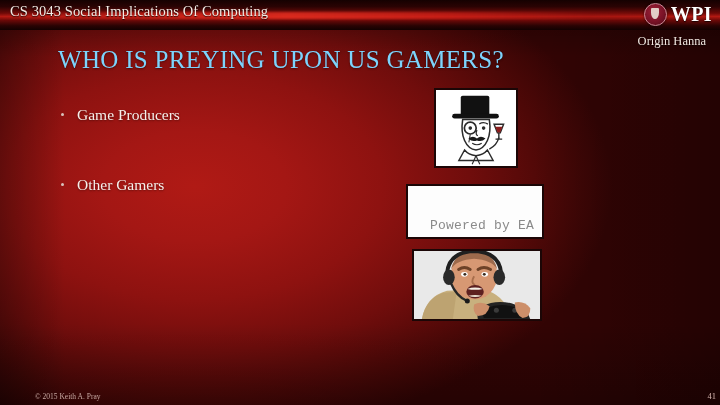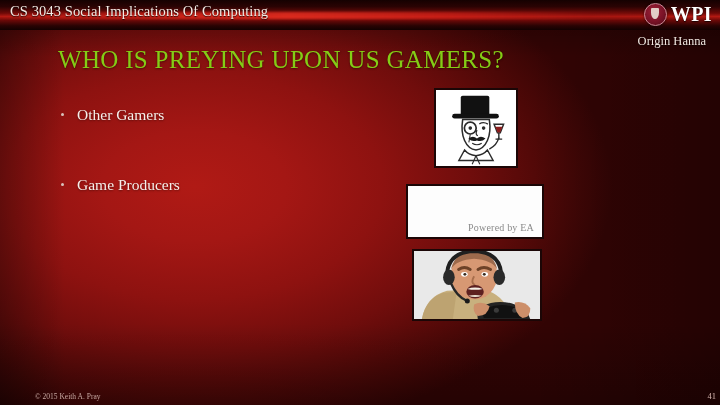--- a/index.html
+++ b/index.html
@@ -144,21 +144,21 @@
     color: #f0e6e0;
     text-shadow: 0 1px 1px rgba(0,0,0,0.6);
   }
 
   
   .slide-title {
     position: absolute;
     left: 58px;
     top: 46px;
     font-size: 25px;
-    color: #84cc16;
+    color: #7dd3fc;
     letter-spacing: 0.3px;
     white-space: nowrap;
     text-shadow: 0 1px 2px rgba(0,0,0,0.45);
   }
 
   
   .bullets {
     position: absolute;
     left: 58px;
     top: 106px;
@@ -225,22 +225,22 @@
     right: -7px;
     top: 1px;
     font-size: 6px;
     font-weight: normal;
     color: #6b6b6b;
   }
   .origin-tag {
     position: absolute;
     right: 8px;
     bottom: 4px;
-    font-family: Liberation Serif, serif;
-    font-size: 10px;
+    font-family: Liberation Mono, monospace;
+    font-size: 13px;
     color: #8a8a8a;
     letter-spacing: 0.2px;
   }
 
   
   .pic-gamer { left: 412px; top: 249px; width: 130px; height: 72px; }
 
   
   .copyright {
     position: absolute;
@@ -279,25 +279,25 @@
     </div>
   </div>
 
   <div class="author">Origin Hanna</div>
 
   <div class="slide-title">WHO IS PREYING UPON US GAMERS?</div>
 
   <div class="bullets">
     <div class="bullet">
       <span class="dot"></span>
-      <span>Other Gamers</span>
+      <span>Game Producers</span>
     </div>
     <div class="bullet">
       <span class="dot"></span>
-      <span>Game Producers</span>
+      <span>Other Gamers</span>
     </div>
   </div>
 
   <div class="pic pic-meme">
     <svg class="meme-canvas" viewBox="0 0 84 80" preserveAspectRatio="xMidYMid meet">
       <rect x="0" y="0" width="84" height="80" fill="#ffffff"></rect>
 
       <g fill="#111111">
         <rect x="26" y="6" width="30" height="21" rx="2"></rect>
         <rect x="17" y="25" width="49" height="5" rx="2.5"></rect>

